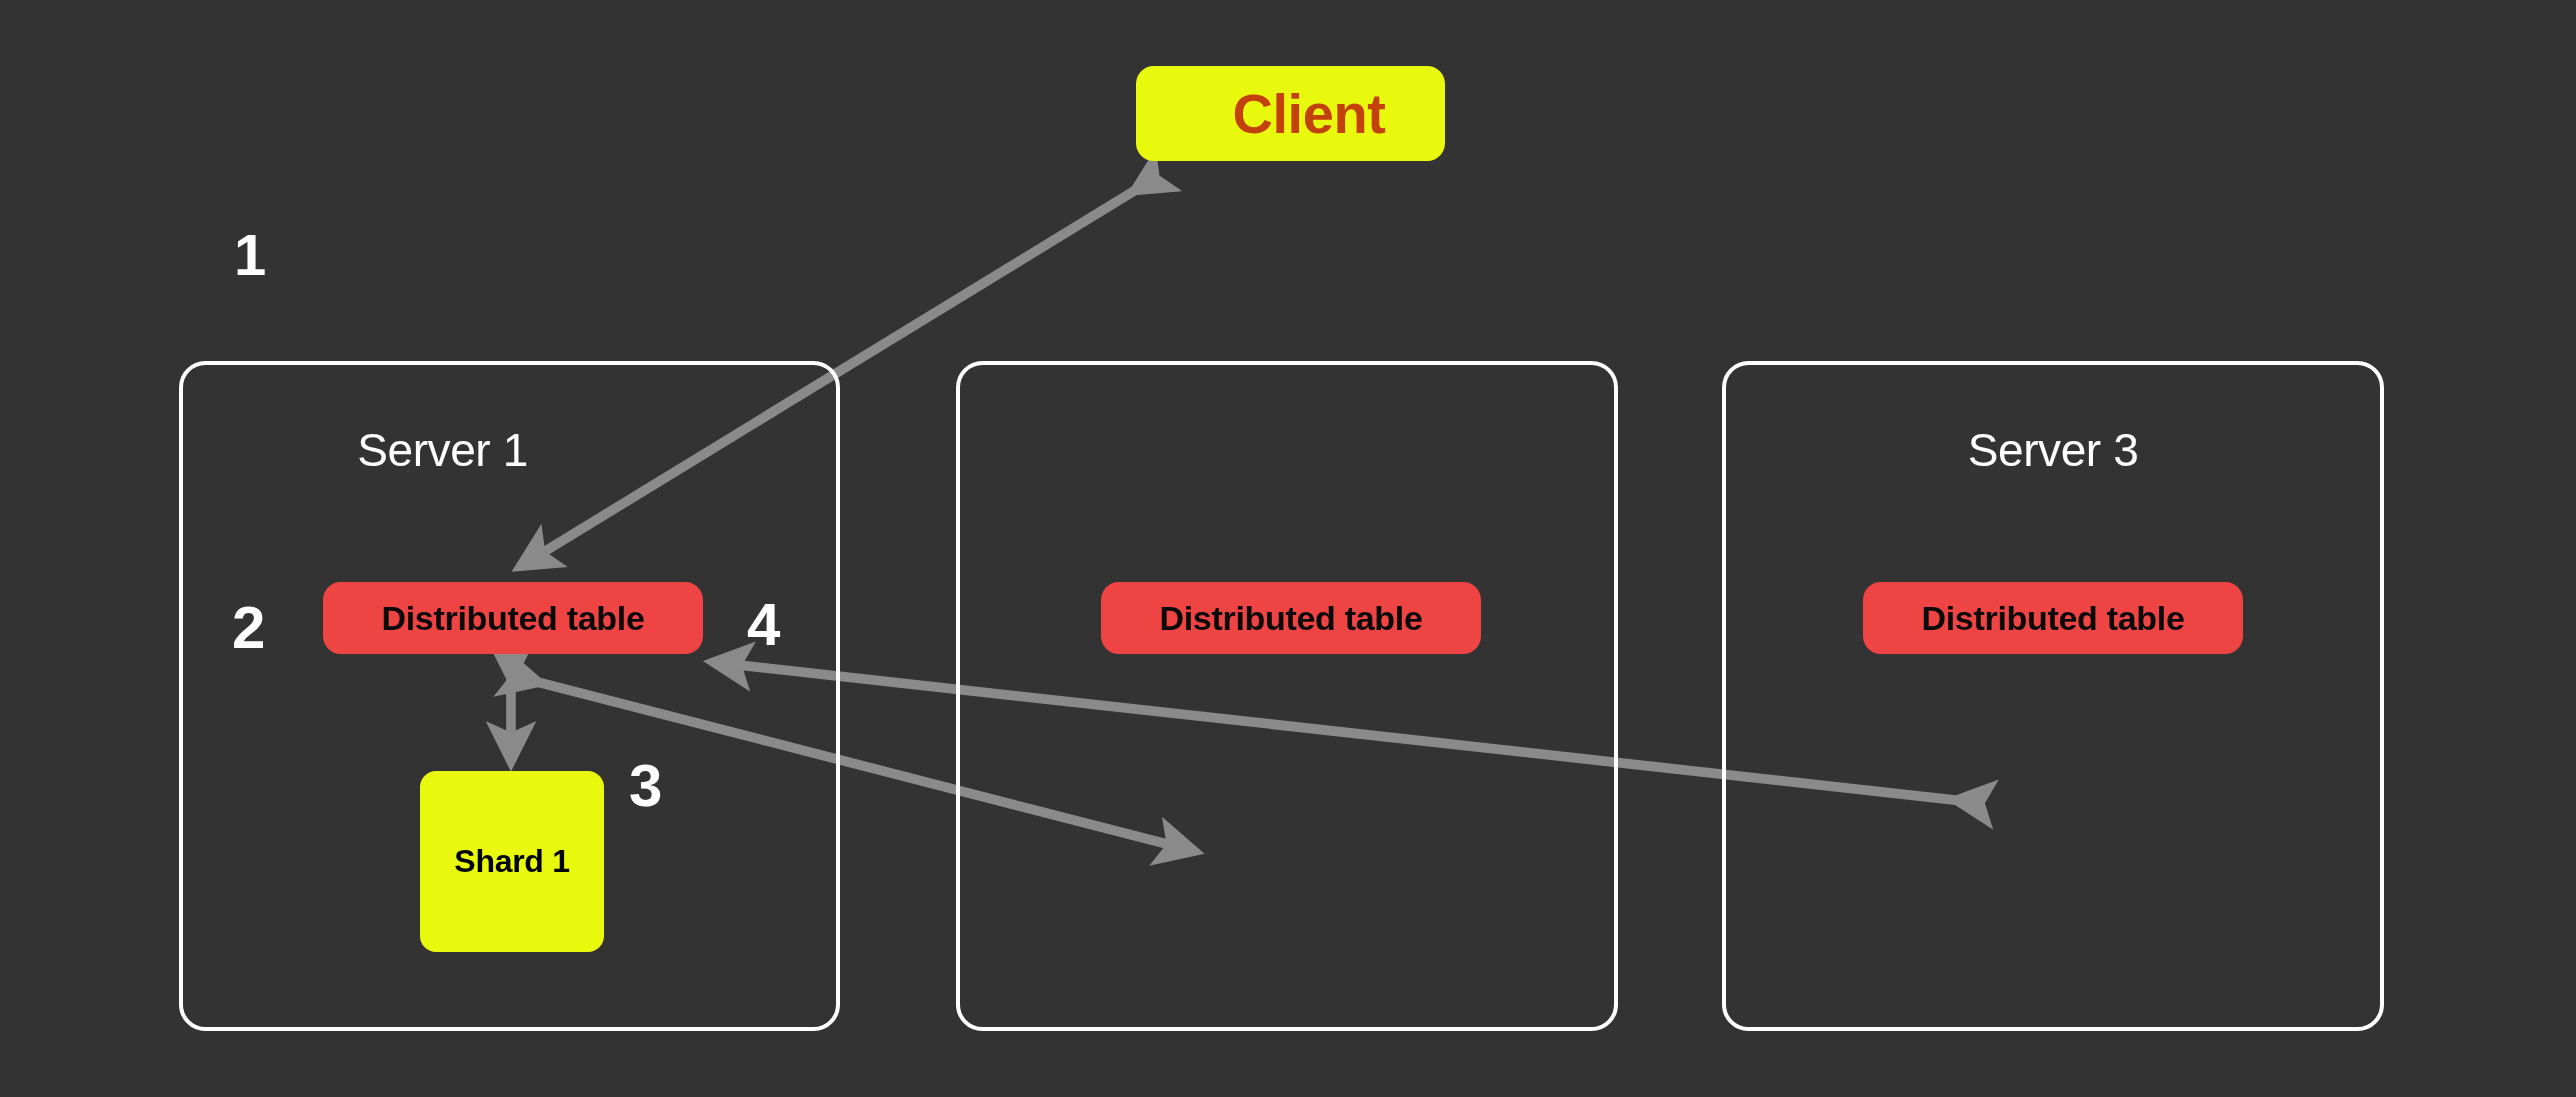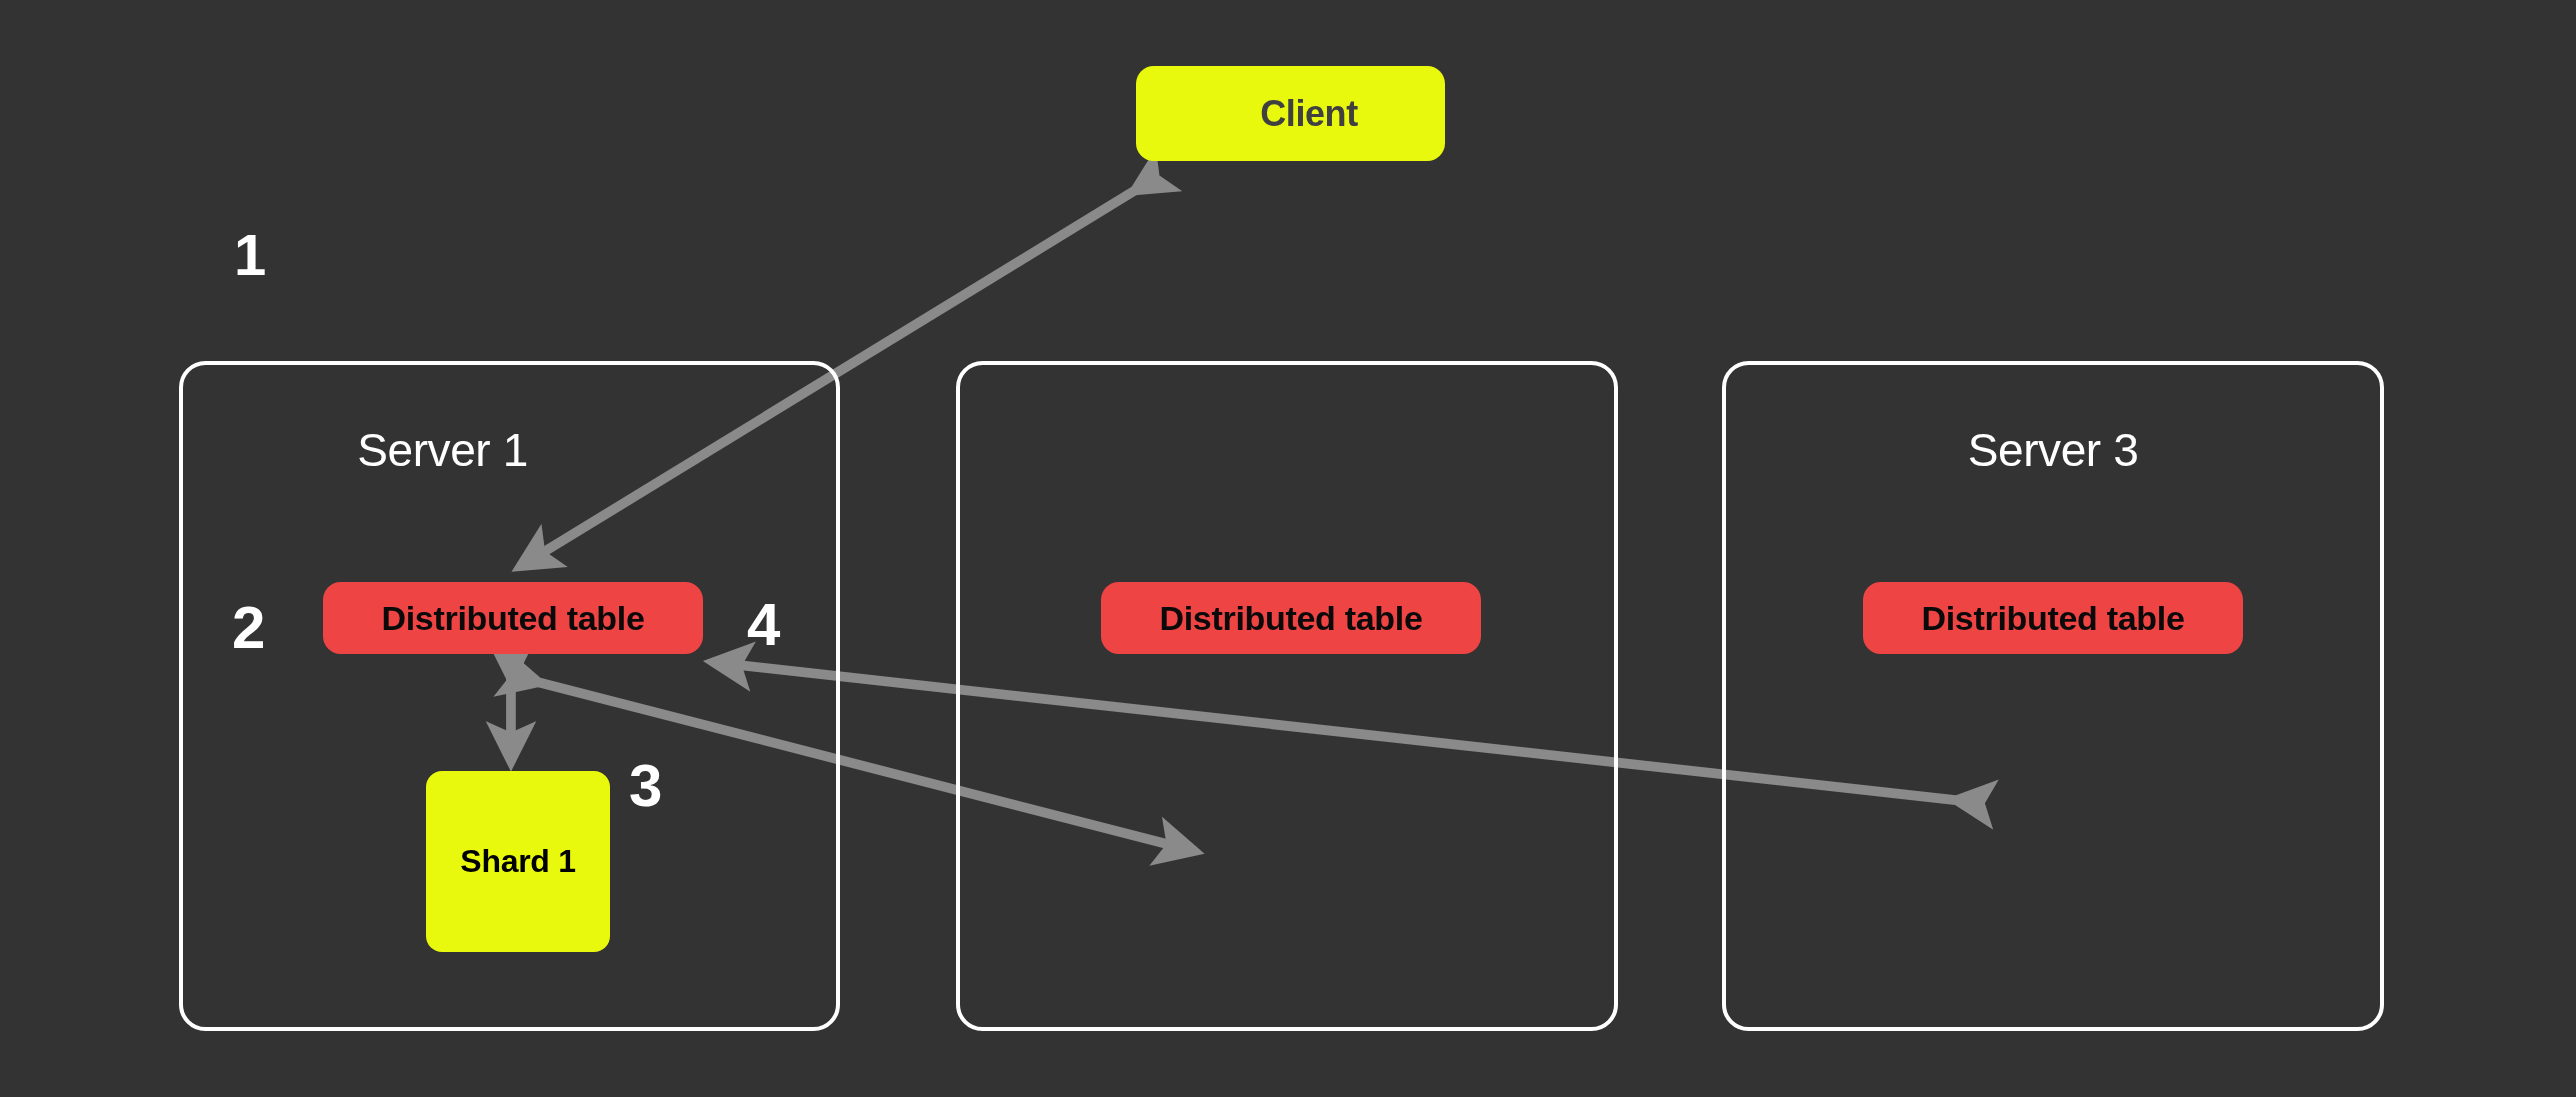--- a/index.html
+++ b/index.html
@@ -33,22 +33,22 @@
     position: absolute;
     box-sizing: border-box;
     display: flex;
     align-items: center;
     justify-content: center;
     text-align: center;
   }
   .client-box {
     background: #E9F90D;
     border-radius: 17.7px;
-    color: #404040;
-    font-size: 36px;
+    color: #c2410c;
+    font-size: 56px;
     font-weight: 700;
     letter-spacing: -0.4px;
     padding-left: 37px;
   }
   .server-panel {
     border: 4.4px solid #FFFFFF;
     border-radius: 26.5px;
     background: transparent;
   }
   .server-title {
@@ -119,21 +119,21 @@
     <span>Client</span>
   </div>
 
   <div class="step-num" style="left:234px; top:226px; font-size:58px;">1</div>
 
   <div class="node server-panel" style="left:179px; top:361px; width:661px; height:670px;"></div>
   <div class="server-title" style="left:179px; top:423px; width:527px;">Server 1</div>
   <div class="node dist-table" style="left:323px; top:582px; width:380px; height:72px;">
     <span>Distributed table</span>
   </div>
-  <div class="node shard-box" style="left:420px; top:771px; width:184px; height:181px;margin-left:6px;">
+  <div class="node shard-box" style="left:420px; top:771px; width:184px; height:181px;">
     <span>Shard 1</span>
   </div>
   <div class="step-num" style="left:232px; top:598px; font-size:60px;">2</div>
   <div class="step-num" style="left:629px; top:756px; font-size:60px;">3</div>
   <div class="step-num" style="left:747px; top:595px; font-size:60px;">4</div>
 
   <div class="node server-panel" style="left:956px; top:361px; width:662px; height:670px;"></div>
   <div class="node dist-table" style="left:1101px; top:582px; width:380px; height:72px;">
     <span>Distributed table</span>
   </div>

